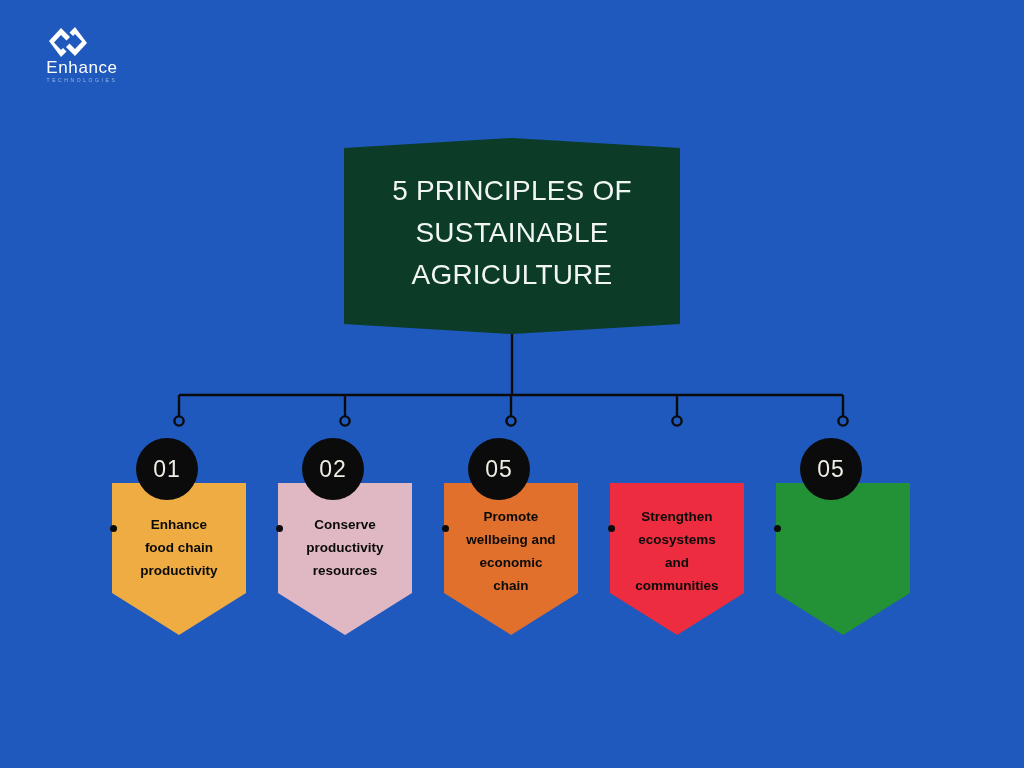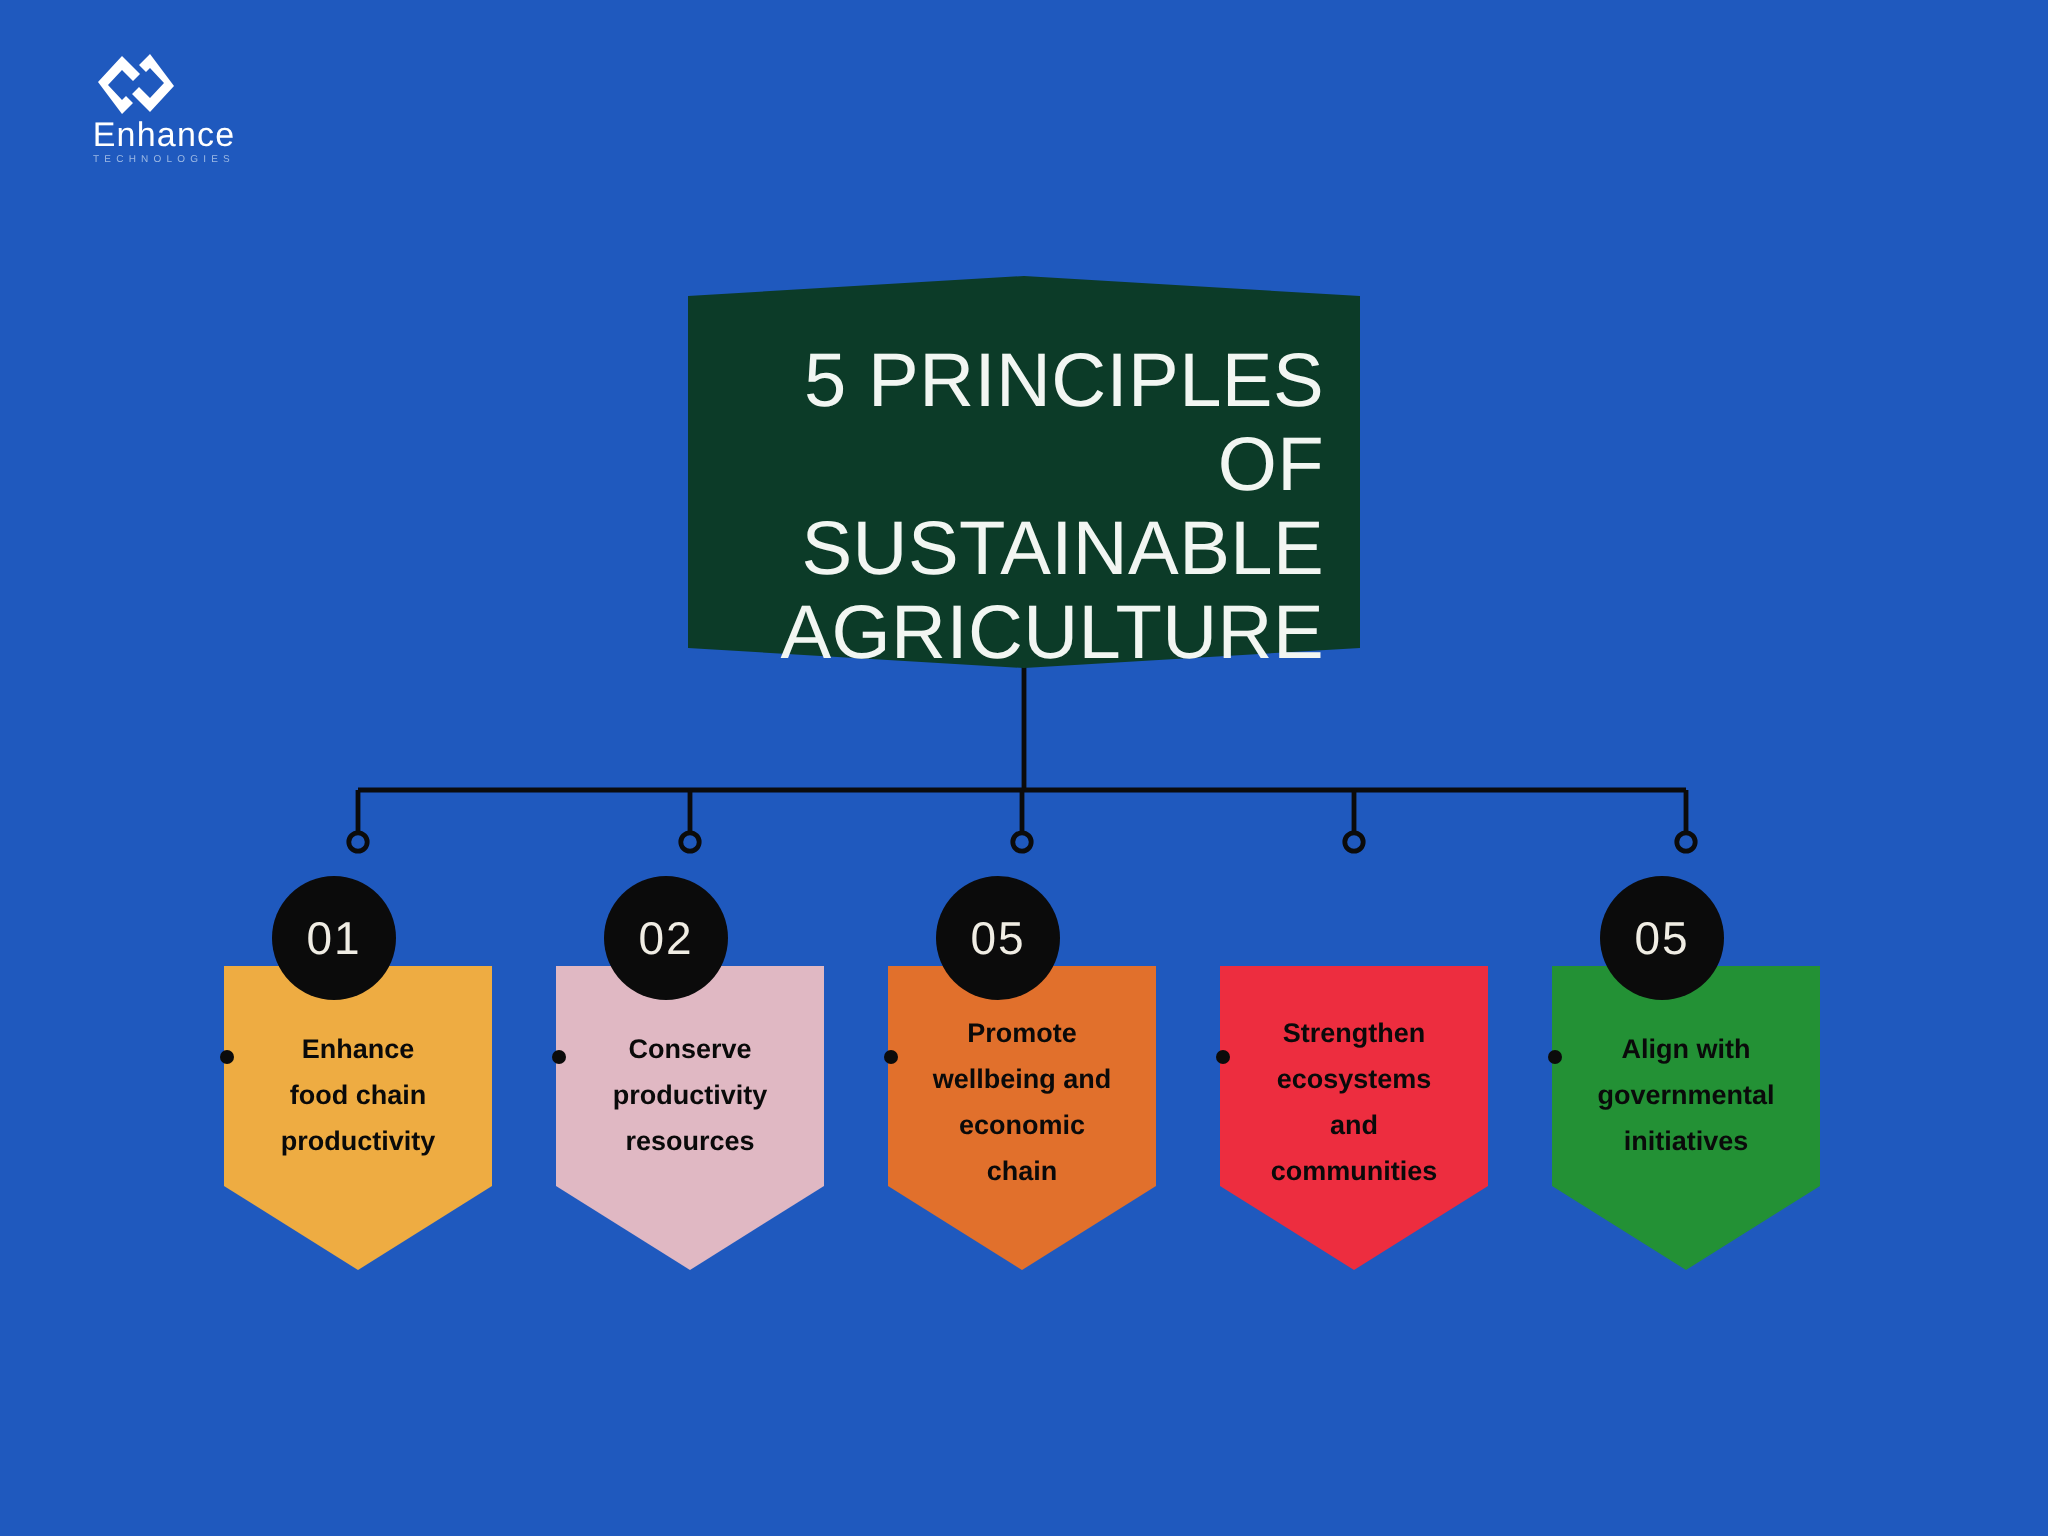--- a/index.html
+++ b/index.html
@@ -76,23 +76,23 @@
     position: absolute;
     left: 0; top: 0;
     width: 336px;
     height: 196px;
   }
   #banner-title {
     position: absolute;
     left: 18px;
     top: 32px;
     width: 300px;
-    text-align: right;
+    text-align: center;
     color: #f2f6f2;
-    font-size: 38px;
+    font-size: 28px;
     line-height: 42px;
     font-weight: 300;
     letter-spacing: 0.2px;
     white-space: pre-line;
   }
 
   
   #connectors {
     position: absolute;
     left: 0; top: 0;
@@ -236,19 +236,16 @@
 ecosystems
 and
 communities</div>
       </div>
       <div class="card" style="left: 776px;">
         <svg class="card-shape" viewBox="0 0 134 152" preserveAspectRatio="none">
           <polygon points="0,0 134,0 134,110 67,152 0,110" fill="#239135"></polygon>
         </svg>
         <div class="badge">05</div>
         <div class="bullet"></div>
-        <div class="card-text" style="top: 30px;">Align with
-governmental
-initiatives</div>
       </div>
     </div>
 
 </div>
 
 </body></html>

